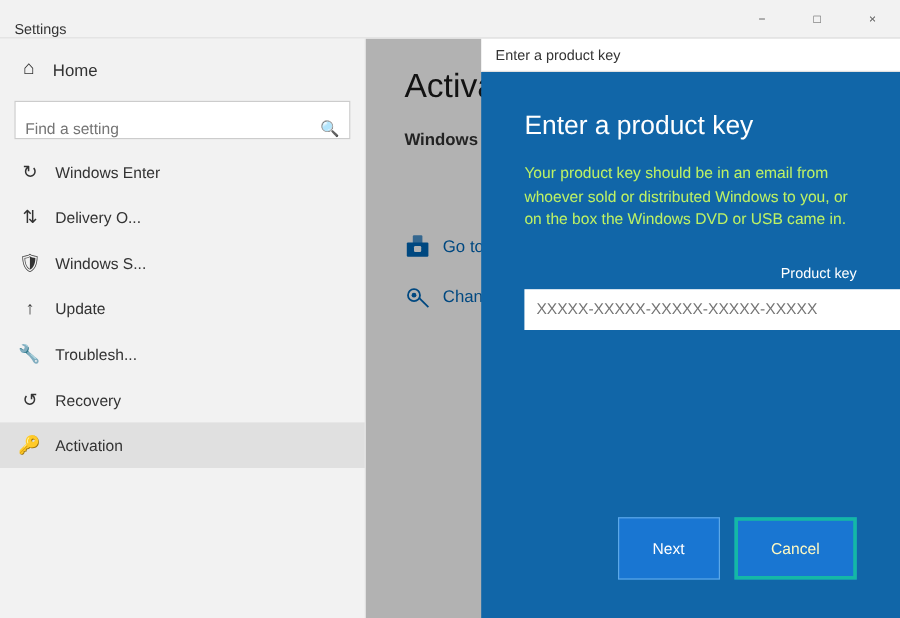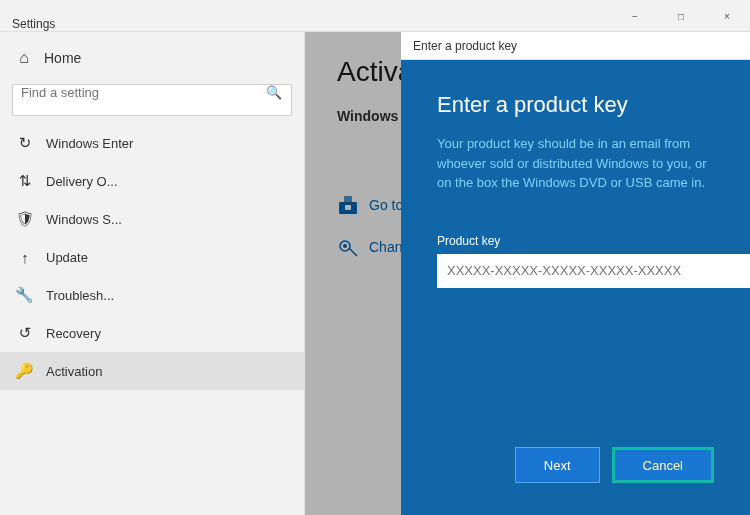--- a/index.html
+++ b/index.html
@@ -74,21 +74,21 @@
       height: 16px;
       font-size: 16px;
       display: flex;
       align-items: center;
       justify-content: center;
     }
 
     .search-box {
       margin: 8px 12px;
       display: flex;
-      align-items: flex-start;
+      align-items: flex-end;
       border: 1px solid #ccc;
       background: white;
       height: 32px;
       padding: 0 8px;
     }
     .search-box input {
       border: none;
       outline: none;
       flex: 1;
       font-size: 13px;
@@ -211,49 +211,50 @@
       flex-direction: column;
     }
     .dialog-title {
       font-size: 22px;
       font-weight: 300;
       color: white;
       margin-bottom: 16px;
     }
     .dialog-description {
       font-size: 13px;
-      color: #7dd3fc;
-      margin-bottom: 41px;
+      color: #bef264;
+      margin-bottom: 28px;
       line-height: 1.5;
       max-width: 560px;
     }
     .dialog-field-label {
       font-size: 12px;
       color: white;
       margin-bottom: 6px;
+      text-align: right;
     }
     .dialog-input {
       width: 370px;
       height: 34px;
       border: none;
       outline: none;
       padding: 0 10px;
       font-size: 13px;
       color: #aaa;
       background: white;
       font-family: 'Segoe UI', Arial, sans-serif;
     }
     .dialog-buttons {
       display: flex;
       gap: 12px;
       margin-top: auto;
       justify-content: flex-end;
     }
     .dialog-btn {
-      height: 36px;
+      height: 52px;
       padding: 0 28px;
       font-size: 13px;
       cursor: pointer;
       border: none;
       font-family: 'Segoe UI', Arial, sans-serif;
       text-align: right;
     }
     .btn-next {
       background: #1976d2;
       color: white;

